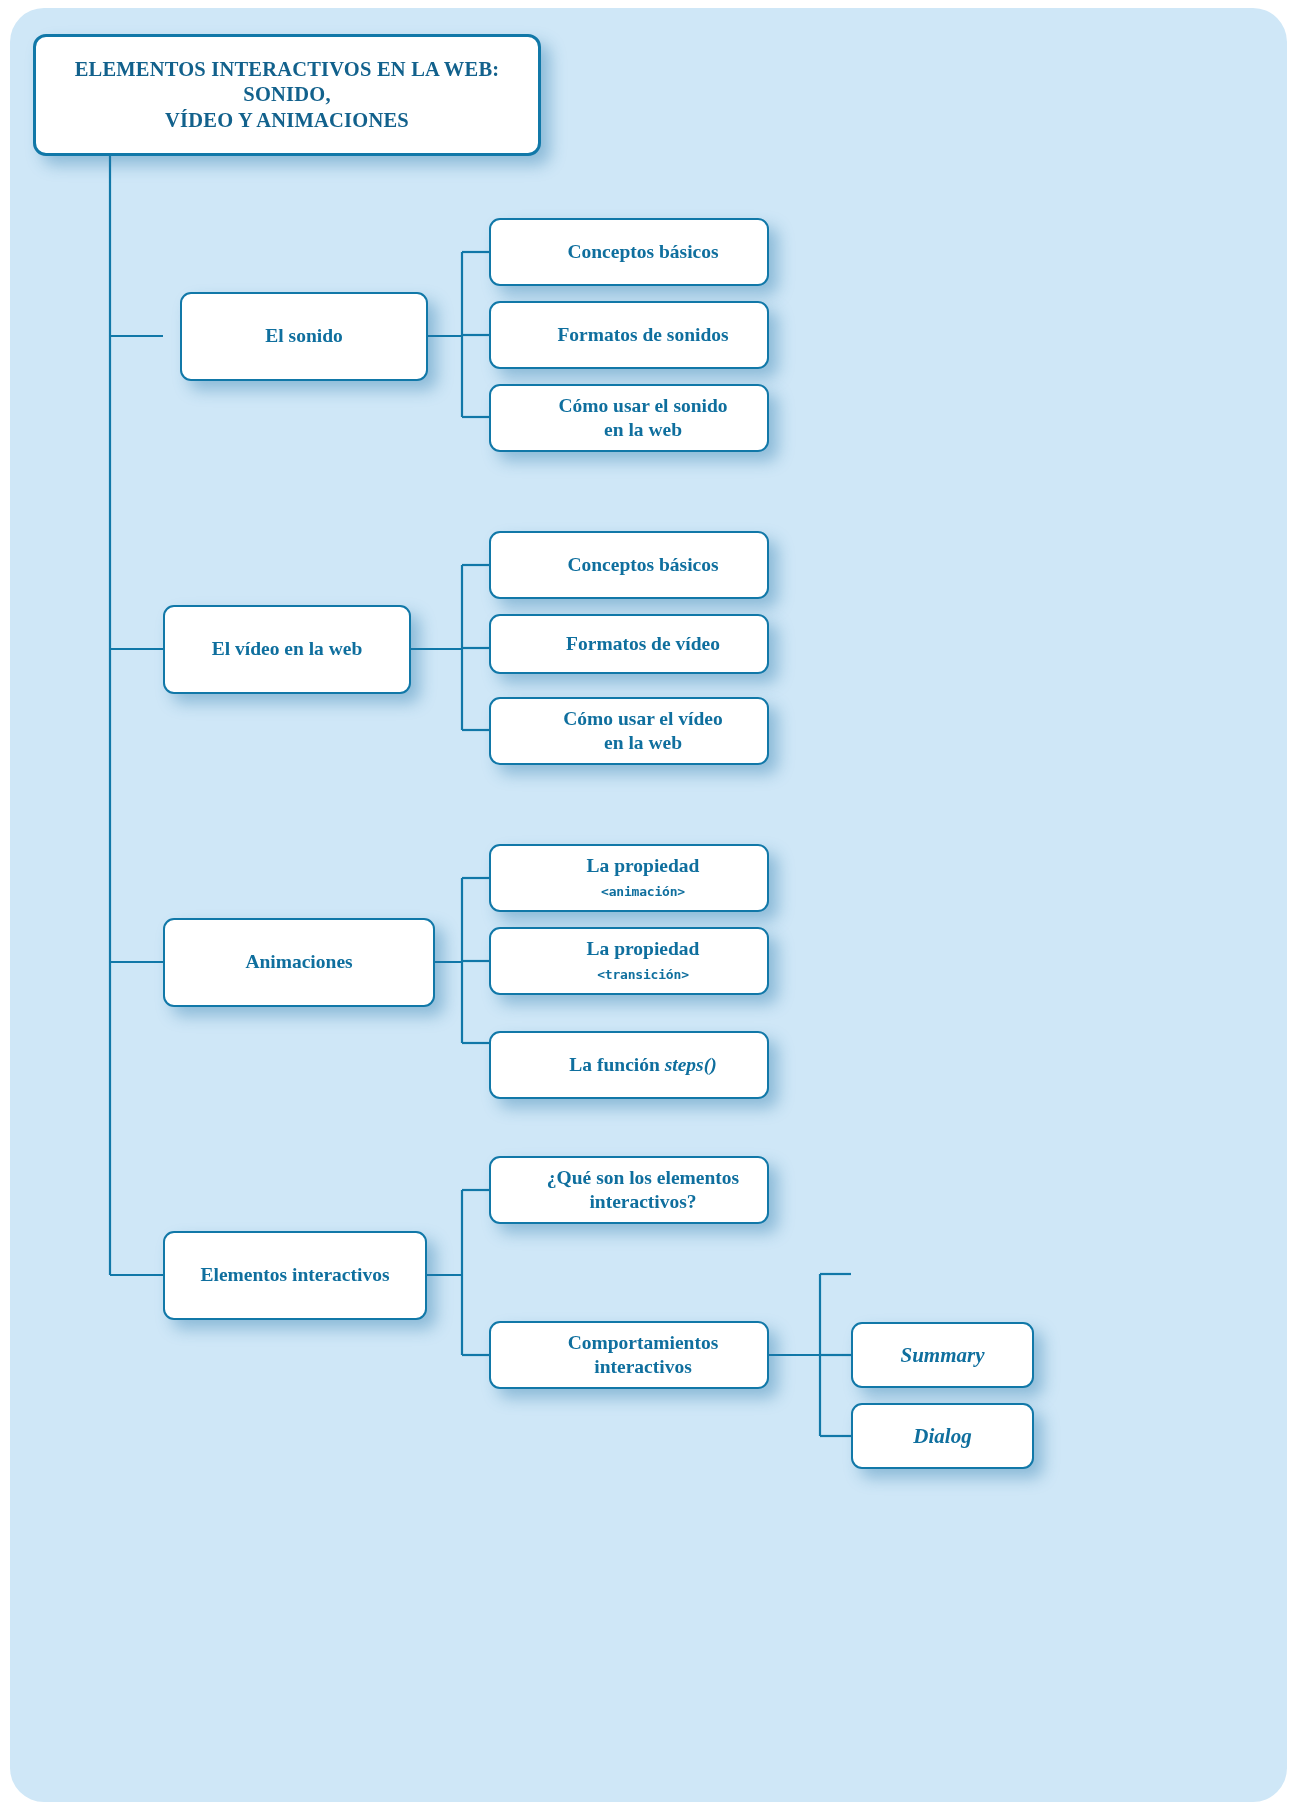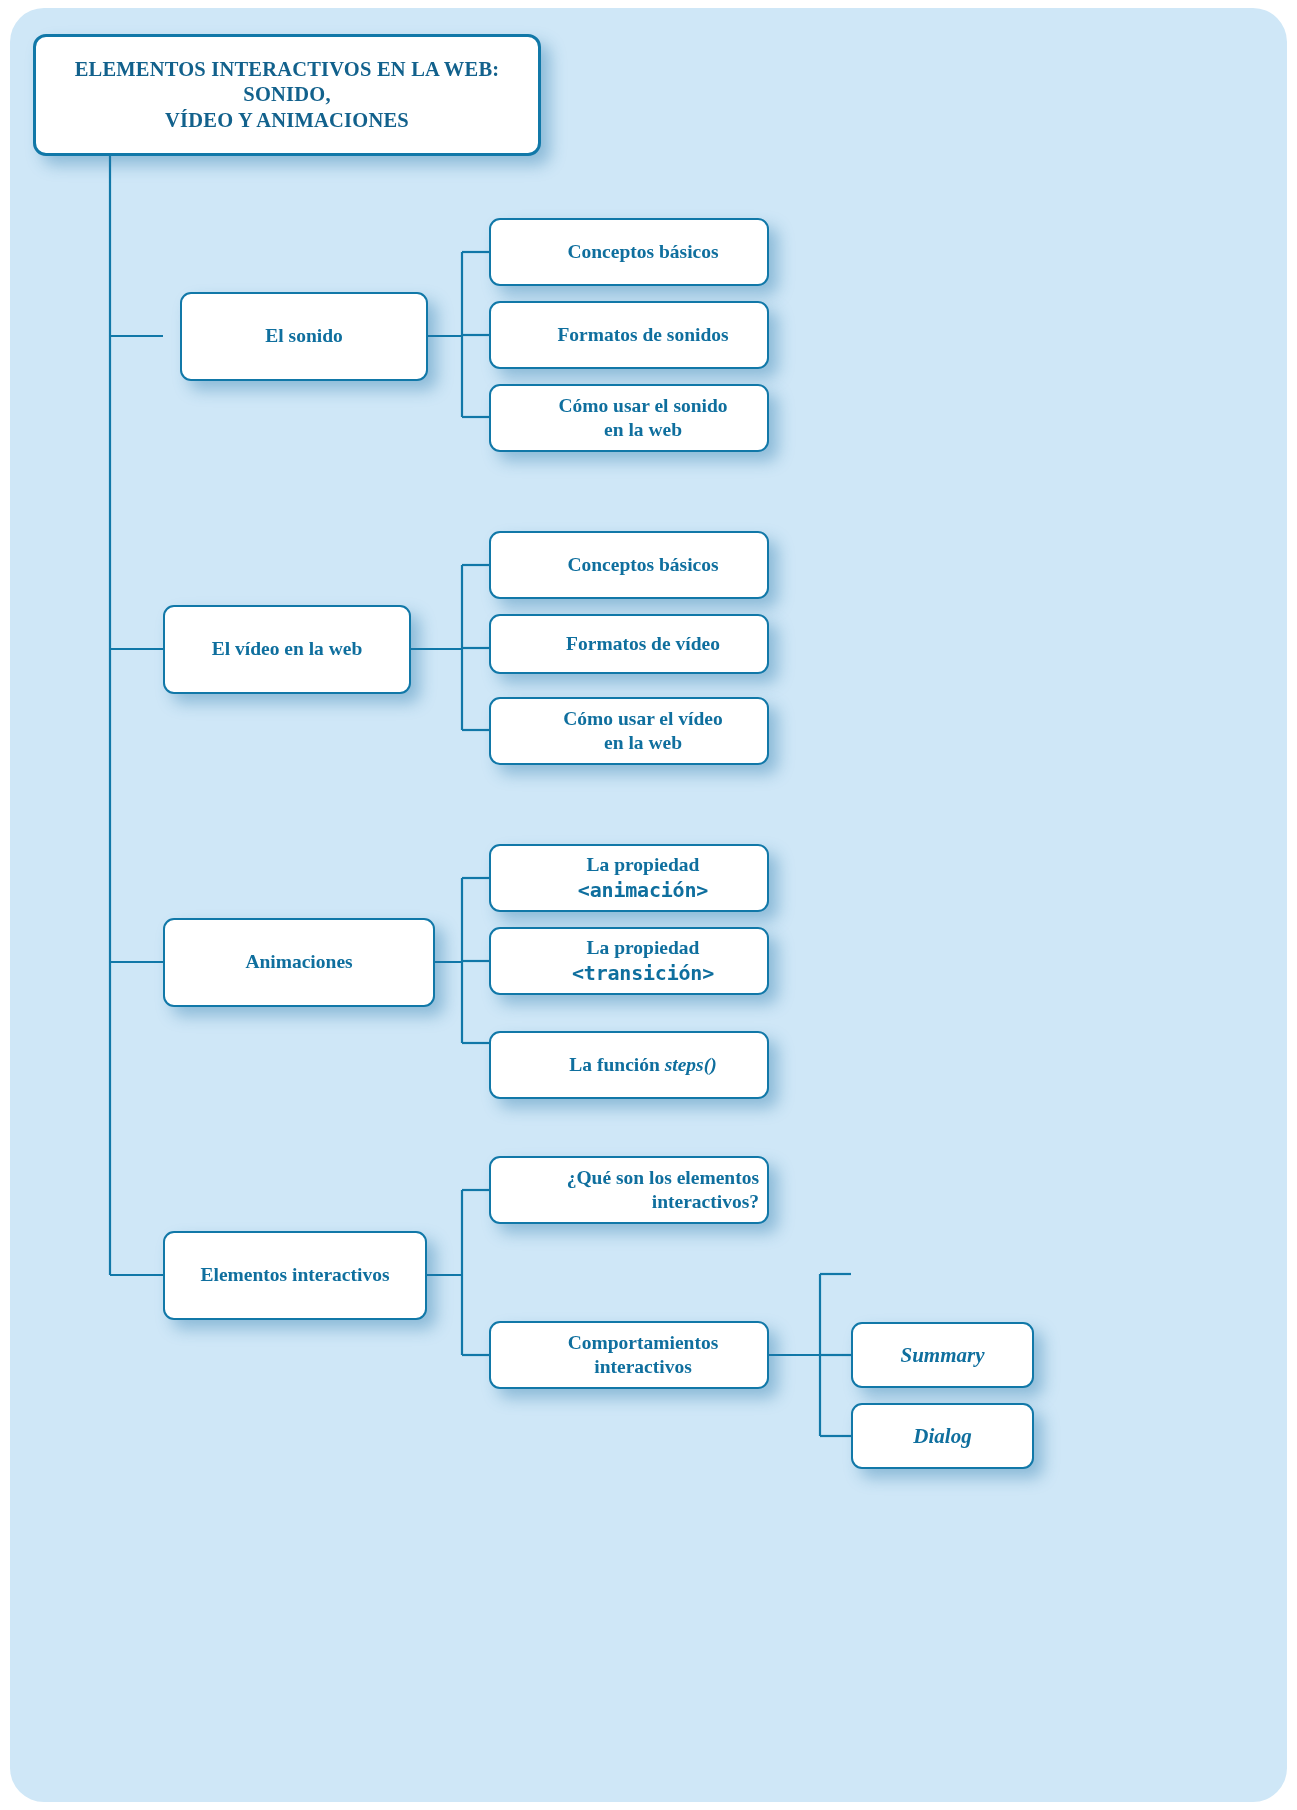--- a/index.html
+++ b/index.html
@@ -54,21 +54,21 @@
     letter-spacing: 0.2px;
     border-radius: 13px;
     border-width: 3px;
     color: #12618c;
   }
   .lvl1 { font-size: 19.5px; }
   .lvl2 { font-size: 19.5px; padding-left: 36px; }
   .lvl3 { font-size: 21px; font-style: italic; }
   .mono {
     font-family: "DejaVu Sans Mono", "Liberation Mono", monospace;
-    font-size: 20px;
+    font-size: 13px;
     font-weight: bold;
     letter-spacing: -0.2px;
     margin-top: 22px;
   }
   .ital { font-style: italic; }
 </style>
 </head>
 <body>
 
 <div id="page">
@@ -173,21 +173,21 @@
   <div class="node lvl2" style="left:489px; top:927px; width:280px; height:68px;">
     <span class="lbl">
       <span>La propiedad</span><br>
       <span class="mono">&lt;transición&gt;</span>
     </span>
   </div>
   <div class="node lvl2" style="left:489px; top:1010px; width:280px; height:68px;margin-top:21px;">
     <span class="lbl"><span>La función </span><span class="ital">steps()</span></span>
   </div>
 
-  <div class="node lvl2" style="left:489px; top:1156px; width:280px; height:68px;text-align:right;">
+  <div class="node lvl2" style="left:489px; top:1156px; width:280px; height:68px;">
     <span class="lbl">
       <span>¿Qué son los elementos</span><br>
       <span>interactivos?</span>
     </span>
   </div>
   <div class="node lvl2" style="left:489px; top:1321px; width:280px; height:68px;">
     <span class="lbl">
       <span>Comportamientos</span><br>
       <span>interactivos</span>
     </span>

